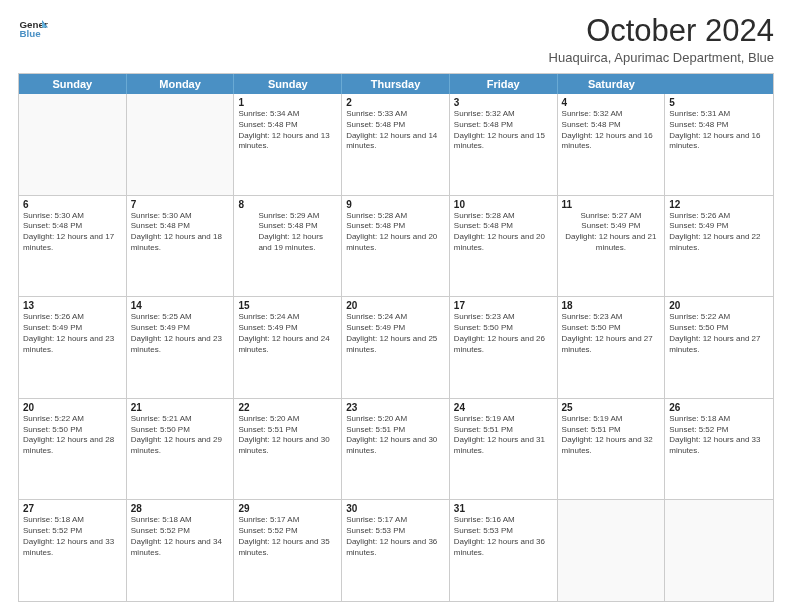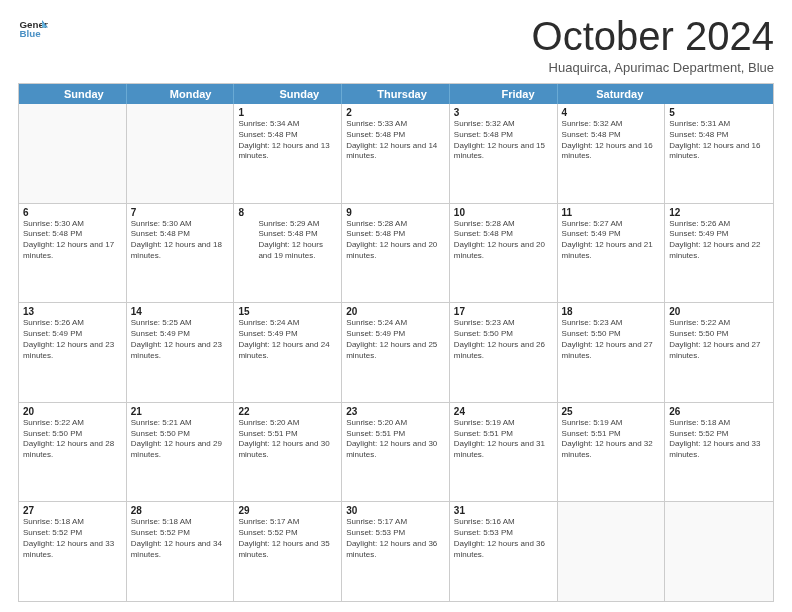--- a/index.html
+++ b/index.html
@@ -29,21 +29,21 @@
       gap: 4px;
     }
     .logo-icon {
       width: 30px;
       height: 30px;
     }
     .title-block {
       text-align: right;
     }
     .main-title {
-      font-size: 40px;
+      font-size: 31px;
       font-weight: 300;
       color: #2c2c2c;
       line-height: 1.1;
     }
     .sub-title {
       font-size: 13px;
       color: #555;
       margin-top: 2px;
     }
     .calendar {
@@ -55,21 +55,21 @@
     .cal-header {
       display: grid;
       grid-template-columns: repeat(7, 1fr);
       background: #4a90c4;
     }
     .cal-header-cell {
       color: #fff;
       font-size: 11px;
       font-weight: bold;
       padding: 4px 22px;
-      text-align: right;
+      text-align: center;
       border-right: 1px solid #6aaad4;
     }
     .cal-header-cell:last-child { border-right: none; }
     .cal-body {
       flex: 1;
       display: flex;
       flex-direction: column;
     }
     .cal-row {
       display: grid;
@@ -189,21 +189,21 @@
 Daylight: 12 hours and 20 minutes.</div>
           </div>
           <div class="cal-cell">
             <div class="cell-day">10</div>
             <div class="cell-info" style="white-space: pre-line;">Sunrise: 5:28 AM
 Sunset: 5:48 PM
 Daylight: 12 hours and 20 minutes.</div>
           </div>
           <div class="cal-cell">
             <div class="cell-day">11</div>
-            <div class="cell-info" style="white-space: pre-line;">Sunrise: 5:27 AM
+            <div class="cell-info" style="white-space: pre-line; text-align: center;">Sunrise: 5:27 AM
 Sunset: 5:49 PM
 Daylight: 12 hours and 21 minutes.</div>
           </div>
           <div class="cal-cell">
             <div class="cell-day">12</div>
             <div class="cell-info" style="white-space: pre-line;">Sunrise: 5:26 AM
 Sunset: 5:49 PM
 Daylight: 12 hours and 22 minutes.</div>
           </div>
         </div>

